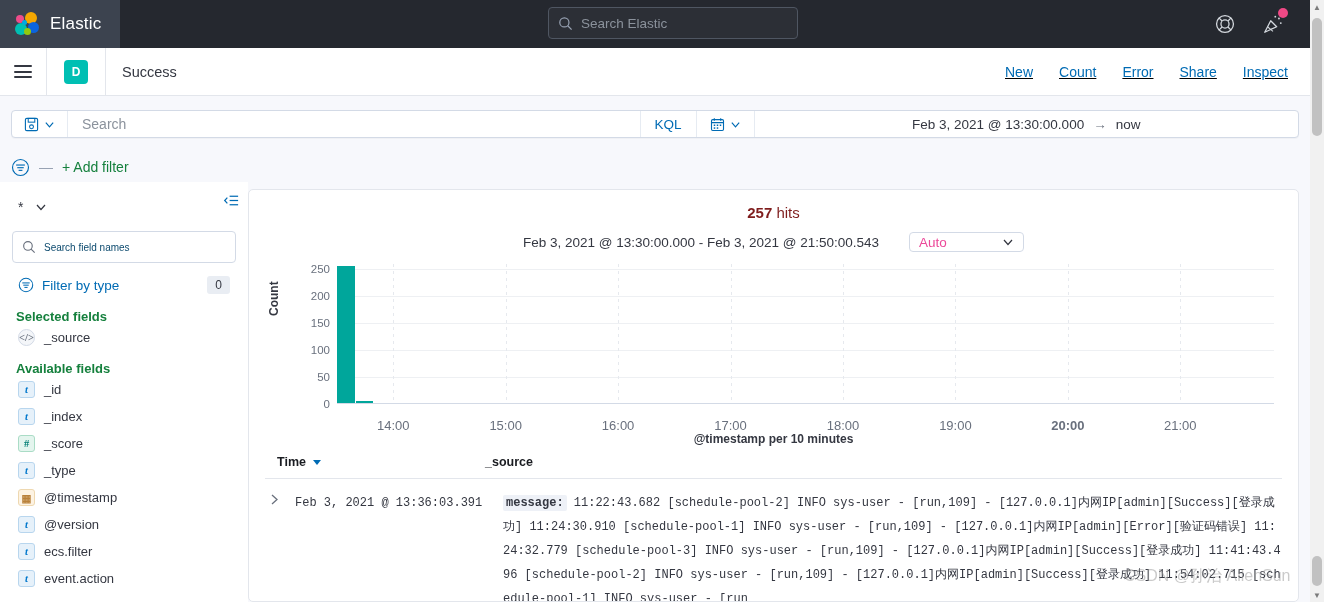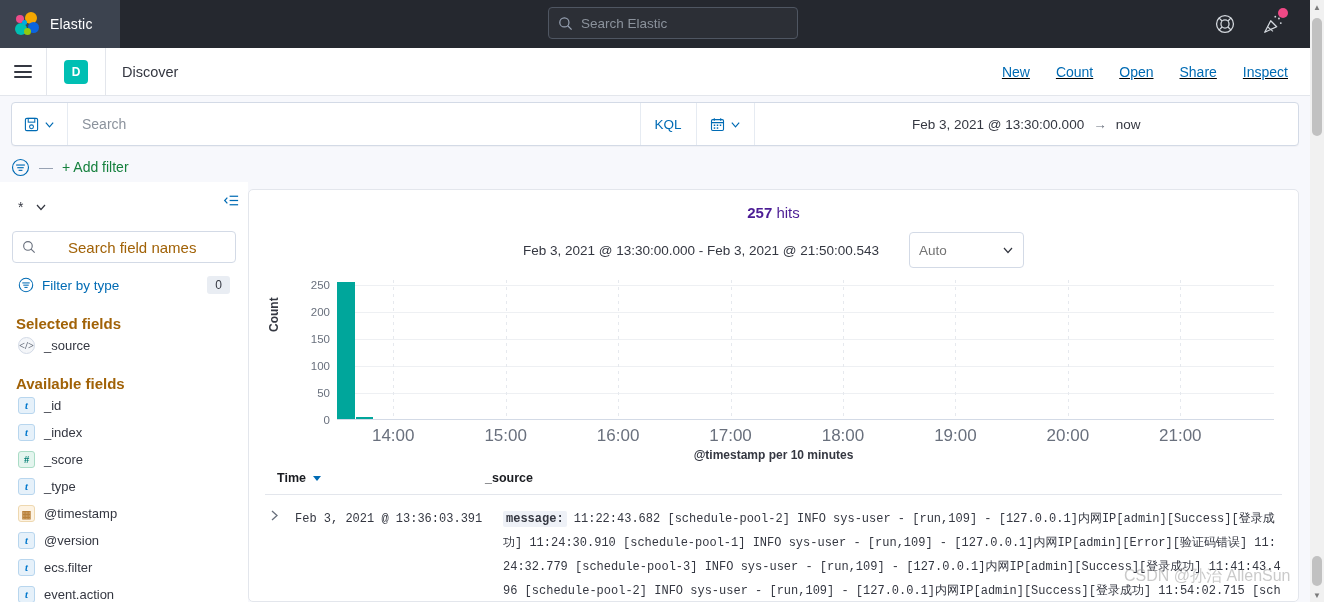--- a/index.html
+++ b/index.html
@@ -21,21 +21,21 @@
     display: flex; align-items: center; gap: 10px; padding-left: 14px;
   }
   .elastic-logo { width: 26px; height: 26px; position: relative; flex: none; }
   .elastic-logo span { position: absolute; border-radius: 50%; display:block; }
   .el-a { width: 12px; height: 12px; background: #f5a700; left: 11px; top: 1px; }
   .el-b { width: 8px;  height: 8px;  background: #ee4c8b; left: 2px;  top: 4px; }
   .el-c { width: 11px; height: 11px; background: #0b64dd; left: 14px; top: 11px; }
   .el-d { width: 12px; height: 12px; background: #00bfb3; left: 1px;  top: 12px; }
   .el-e { width: 7px;  height: 7px;  background: #93c90e; left: 10px; top: 17px; }
   .el-f { width: 5px;  height: 5px;  background: #00a9e5; left: 8px;  top: 9px; }
-  .elastic-title { color:#fff; font-size: 14px; letter-spacing: .2px; }
+  .elastic-title { color:#fff; font-size: 17px; letter-spacing: .2px; }
 
   .global-search {
     position: absolute; left: 548px; top: 7px;
     width: 250px; height: 32px;
     border: 1px solid #4f5662; border-radius: 4px;
     background: #2c2f36;
     display: flex; align-items: center; gap: 8px; padding: 0 9px;
   }
   .global-search .ph { color: #8b929c; font-size: 13.5px; }
   .topright-icons {
@@ -66,21 +66,21 @@
   .app-name { font-size: 14.5px; color: #343741; margin-left: 16px; }
   .nav-links { margin-left: auto; display: flex; gap: 26px; padding-right: 22px; text-decoration: underline; }
   .nav-links a { color: #006bb4; font-size: 14px; text-decoration: none; cursor: pointer; }
 
   
   .query-row {
     position: absolute; top: 96px; left: 0; width: 1310px; height: 56px;
     background: #f7f8fc; display: flex; align-items: center; padding: 0 11px;
   }
   .qbar {
-    flex: 1; height: 44px; background: #fff;
+    flex: 1; height: 28px; background: #fff;
     border: 1px solid #d3dae6; border-radius: 4px;
     display: flex; align-items: stretch; overflow: hidden;
     box-shadow: 0 1px 1px rgba(0,0,0,.03);
   }
   .saved-q {
     width: 56px; display:flex; align-items:center; justify-content:center; gap:5px;
     border-right: 1px solid #e6ebf2; cursor: pointer;
   }
   .q-input { flex: 1; display: flex; align-items: center; padding: 0 14px; }
   .q-input .ph { color: #8b929c; font-size: 14px; }
@@ -120,32 +120,32 @@
   }
   .sidebar { width: 248px; background: #fff; padding: 10px 12px 0 12px; position: relative; }
   .index-pattern {
     display:flex; align-items:center; gap: 12px; height: 30px;
     font-size: 14px; color: #343741; cursor: pointer; padding-left: 6px;
   }
   .fieldsearch {
     margin-top: 9px; height: 32px; border: 1px solid #d3dae6; border-radius: 4px;
     background: #fff; display: flex; align-items: center; gap: 8px; padding: 0 9px;
   }
-  .fieldsearch .ph { color: #a16207; font-size: 15px; margin-left: 24px; }
+  .fieldsearch .ph { color: #0c4a6e; font-size: 10px; }
   .filter-type {
     margin-top: 8px; height: 28px; display: flex; align-items: center; gap: 8px;
     padding: 0 6px; cursor: pointer;
   }
   .filter-type .lbl { color: #006bb4; font-size: 13.5px; }
   .count-pill {
     margin-left: auto; background: #e9edf3; color:#343741; border-radius: 3px;
     font-size: 12px; padding: 2px 8px;
   }
   .group-title {
-    margin-top: 16px; font-size: 15px; font-weight: 700; color: #a16207; padding-left: 4px;
+    margin-top: 10px; font-size: 13px; font-weight: 700; color: #15803d; padding-left: 4px;
   }
   .field-item {
     display: flex; align-items: center; gap: 9px; height: 27px;
     padding-left: 6px; cursor: pointer;
   }
   .ftype {
     width: 17px; height: 17px; border-radius: 3px; flex: none;
     display:flex; align-items:center; justify-content:center;
     font-size: 10.5px; font-weight: 700; font-style: italic;
     font-family: "Liberation Serif", serif;
@@ -158,50 +158,50 @@
   .sb-collapse {
     position: absolute; right: 8px; top: 10px; cursor: pointer;
   }
 
   
   .main { flex: 1; padding: 7px 11px 0 0; }
   .panel {
     height: 413px; background: #fff; border: 1px solid #e3e6ec;
     border-radius: 5px; padding: 14px 16px 0 16px; overflow: hidden;
   }
-  .hits { text-align: center; font-size: 15px; color: #4c1d95; }
+  .hits { text-align: center; font-size: 15px; color: #7f1d1d; }
   .hits b { font-weight: 700; }
   .range-row {
     margin-top: 11px; display: flex; align-items: center; justify-content: center; gap: 30px;
   }
   .range-txt { font-size: 13.5px; color: #343741; }
   .interval-sel {
-    width: 115px; height: 36px; border: 1px solid #d3dae6; border-radius: 4px;
+    width: 115px; height: 20px; border: 1px solid #d3dae6; border-radius: 4px;
     background:#fff; display:flex; align-items:center; justify-content:space-between;
-    padding: 0 9px; font-size: 13.5px; color:#737373; cursor: pointer;
+    padding: 0 9px; font-size: 13.5px; color:#ec4899; cursor: pointer;
   }
 
   
   .chart-area { position: relative; margin-top: 12px; height: 185px; }
   .y-label {
     position: absolute; left: 2px; top: 52px; font-size: 12px; font-weight: 700;
     color: #343741; transform: rotate(-90deg); transform-origin: left top;
   }
   .chart-box { position: absolute; left: 72px; top: 0; right: 8px; height: 140px; }
   .ytick {
     position: absolute; right: calc(100% + 7px); font-size: 11.5px; color: #69707d;
     transform: translateY(-50%); white-space: nowrap;
   }
   .gridline { position: absolute; left: 0; right: 0; height: 1px; background: #eef0f3; }
   .axisline { position: absolute; left: 0; right: 0; bottom: 0; height: 1px; background: #d3dae6; }
   .vgrid { position: absolute; top: 0; bottom: 0; width: 1px;
            background: repeating-linear-gradient(to bottom,#e6e9ee 0 3px,transparent 3px 7px); }
   .bar { position: absolute; bottom: 1px; background: #00a69b; }
   .xtick {
-    position: absolute; top: 146px; font-size: 17px; color: #69707d;
+    position: absolute; top: 154px; font-size: 13px; color: #69707d;
     transform: translateX(-50%); white-space: nowrap;
   }
   .x-title {
     position: absolute; top: 168px; left: 0; right: 0; text-align: center;
     font-size: 12px; font-weight: 700; color: #343741;
   }
 
   
   .doc-head {
     margin-top: 6px; display: flex; border-bottom: 1px solid #e3e6ec;
@@ -290,25 +290,25 @@
 
   <div class="app-nav">
     <div class="burger">
         <i></i>
         <i></i>
         <i></i>
       </div>
     <div class="nav-sep"></div>
     <div class="app-badge">D</div>
     <div class="nav-sep2"></div>
-    <div class="app-name">Discover</div>
+    <div class="app-name">Success</div>
     <div class="nav-links">
       <a>New</a>
       <a>Count</a>
-      <a>Open</a>
+      <a>Error</a>
       <a>Share</a>
       <a>Inspect</a>
     </div>
   </div>
 
   <div class="query-row">
     <div class="qbar">
       <div class="saved-q">
         <svg width="15" height="15" viewBox="0 0 16 16">
           <rect x="1.5" y="1.5" width="13" height="13" rx="1.5" fill="none" stroke="#006bb4" stroke-width="1.2"></rect>
@@ -482,21 +482,21 @@
               <div class="bar" style="left: 0px; width: 17.74px; height: 136.769px; background: rgb(0, 166, 155);"></div>
               <div class="bar" style="left: 18.74px; width: 17.74px; height: 2px; background: rgb(0, 166, 155);"></div>
             </div>
           <div class="x-title">@timestamp per 10 minutes</div>
         <div class="xtick" style="left: 128.22px;">14:00</div>
             <div class="xtick" style="left: 240.66px;">15:00</div>
             <div class="xtick" style="left: 353.1px;">16:00</div>
             <div class="xtick" style="left: 465.54px;">17:00</div>
             <div class="xtick" style="left: 577.98px;">18:00</div>
             <div class="xtick" style="left: 690.42px;">19:00</div>
-            <div class="xtick" style="left: 802.86px;">20:00</div>
+            <div class="xtick" style="left: 802.86px; font-weight: bold;">20:00</div>
             <div class="xtick" style="left: 915.3px;">21:00</div>
           </div>
 
         <div class="doc-head">
           <div class="col-time">
             <span>Time</span>
             <svg width="10" height="10" viewBox="0 0 10 10">
               <polygon points="1,3 9,3 5,8" fill="#006bb4"></polygon>
             </svg>
           </div>

